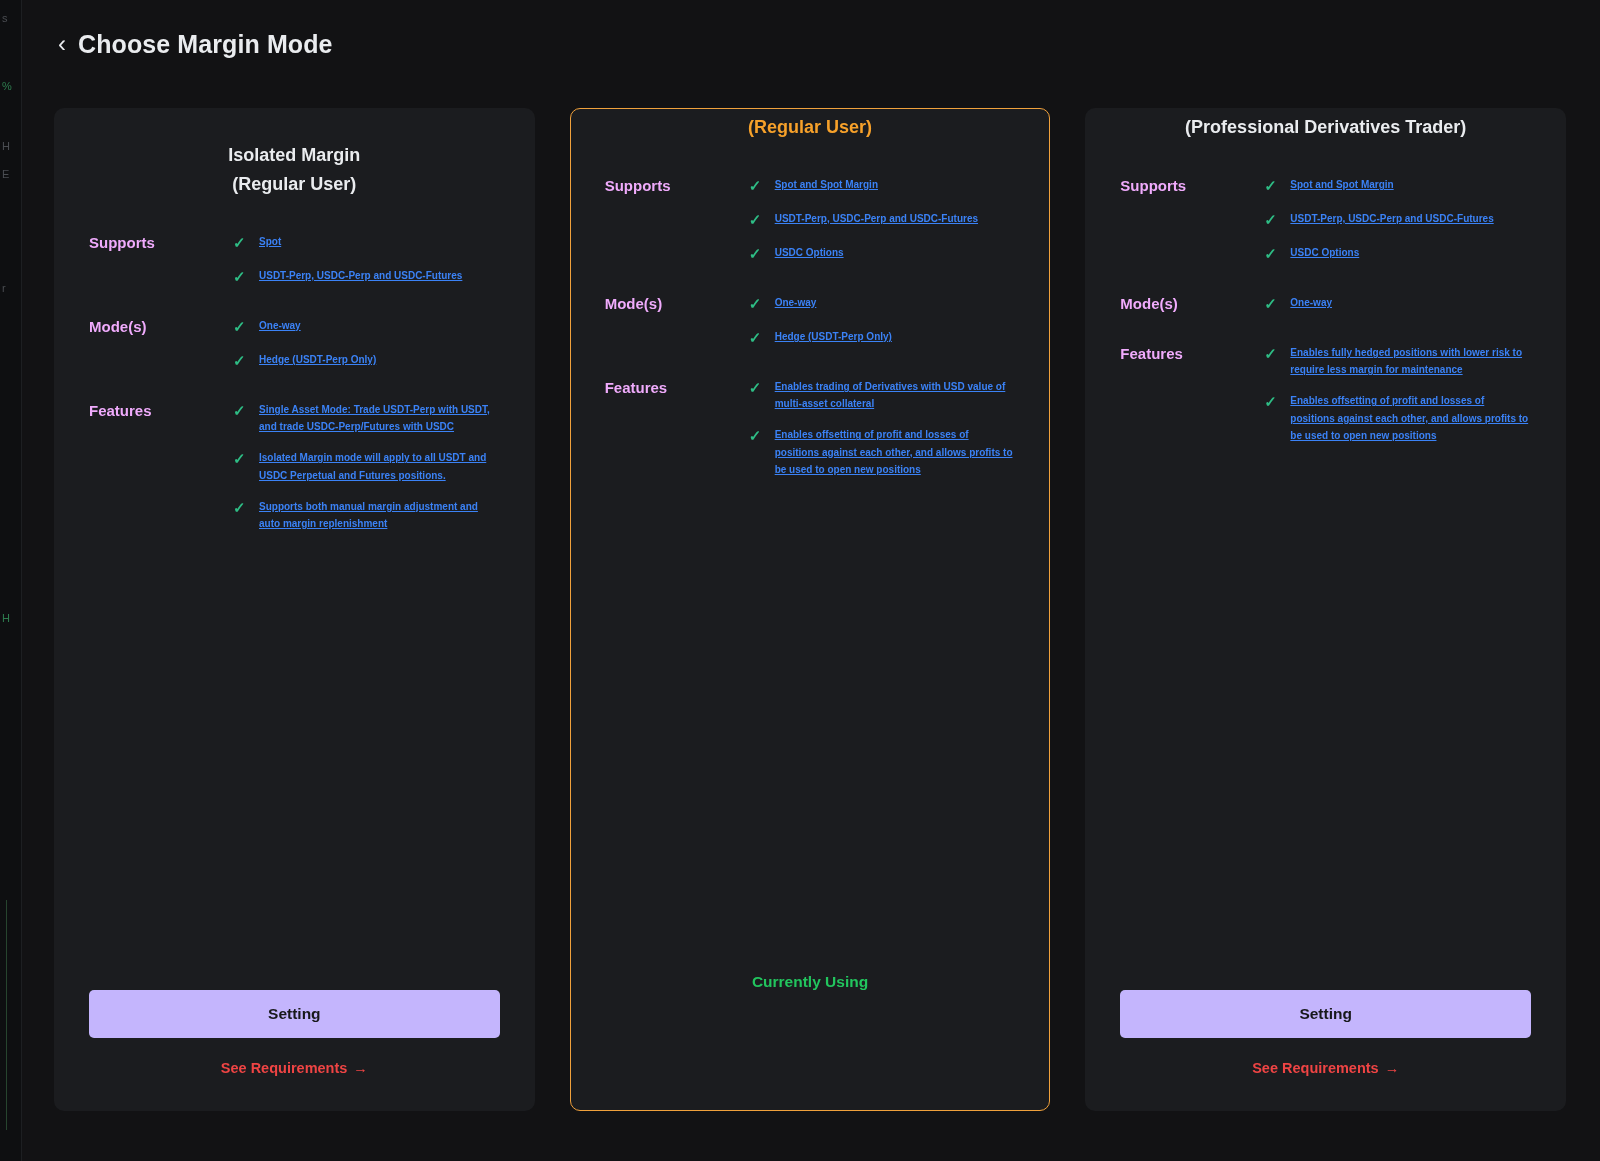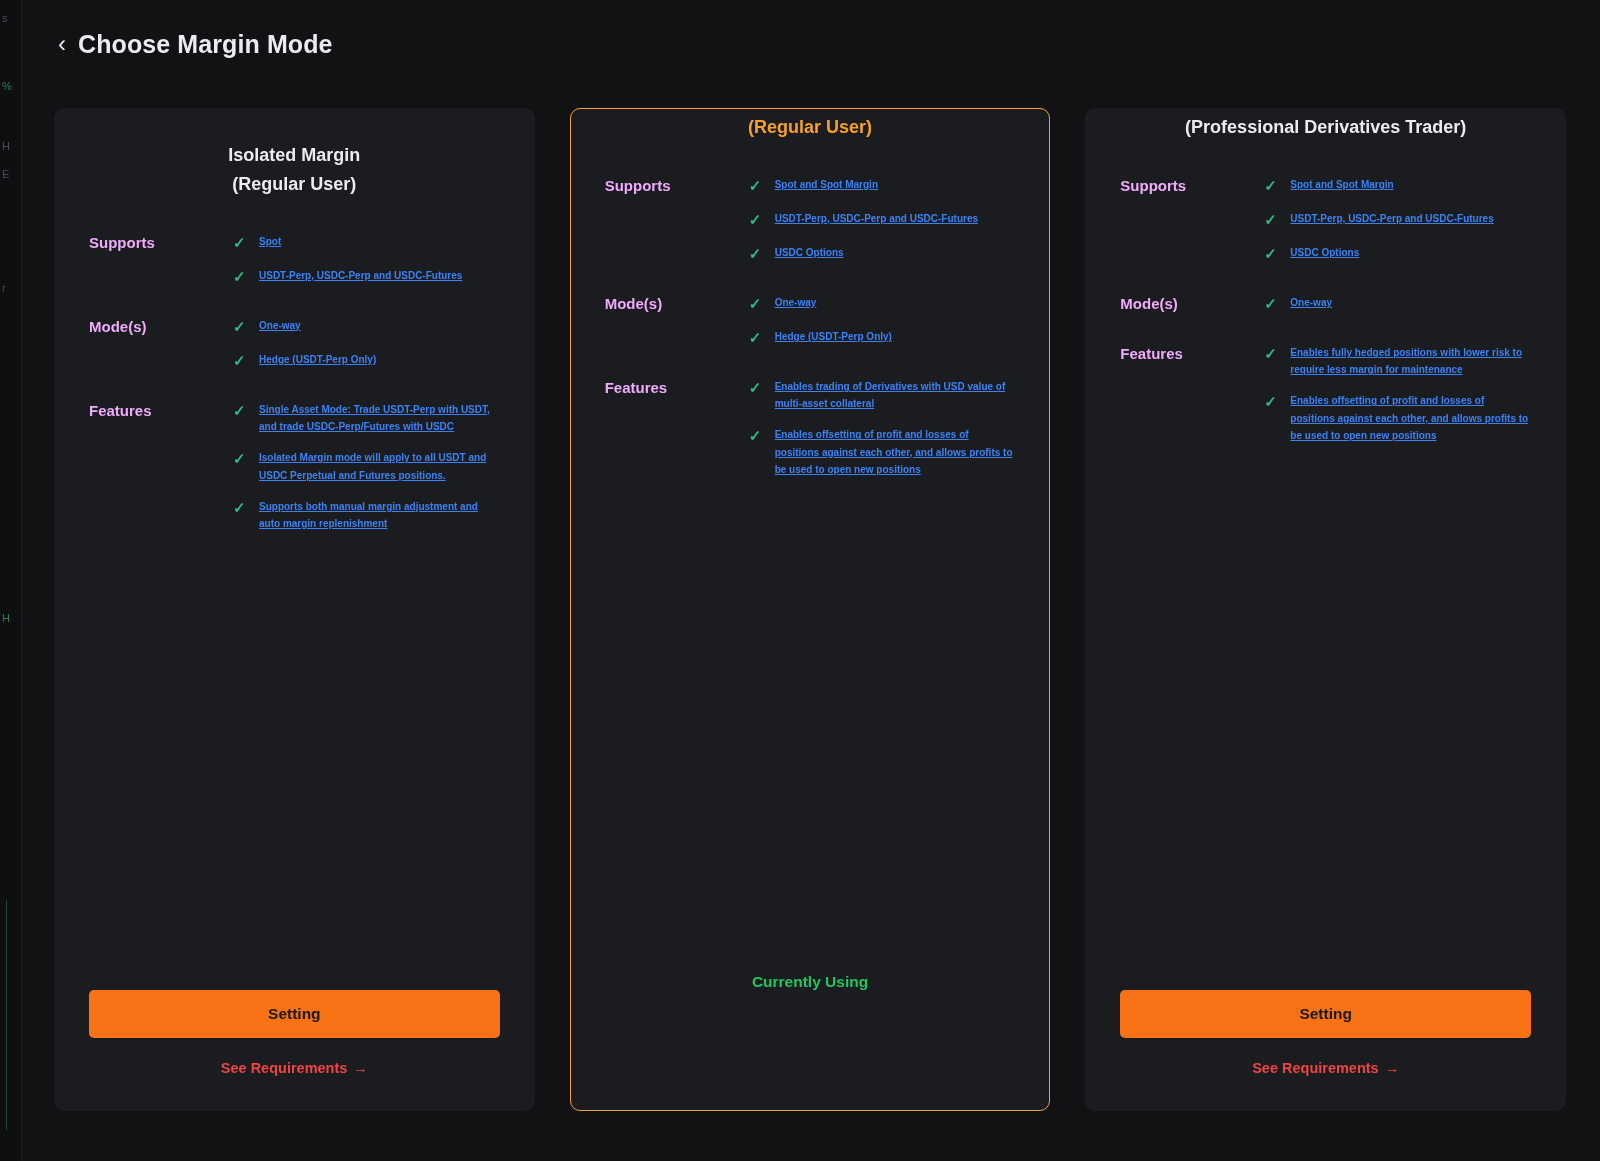--- a/index.html
+++ b/index.html
@@ -154,21 +154,21 @@
   .card-footer {
     position: absolute;
     left: 34px;
     right: 34px;
     bottom: 34px;
   }
   .setting-btn {
     display: block;
     width: 100%;
     height: 48px;
-    background: #f97316;
+    background: #c4b5fd;
     border: none;
     border-radius: 5px;
     color: #17181a;
     font-size: 15.5px;
     font-weight: bold;
     cursor: pointer;
     font-family: "Liberation Sans", sans-serif;
   }
   .currently-using {
     height: 48px;

